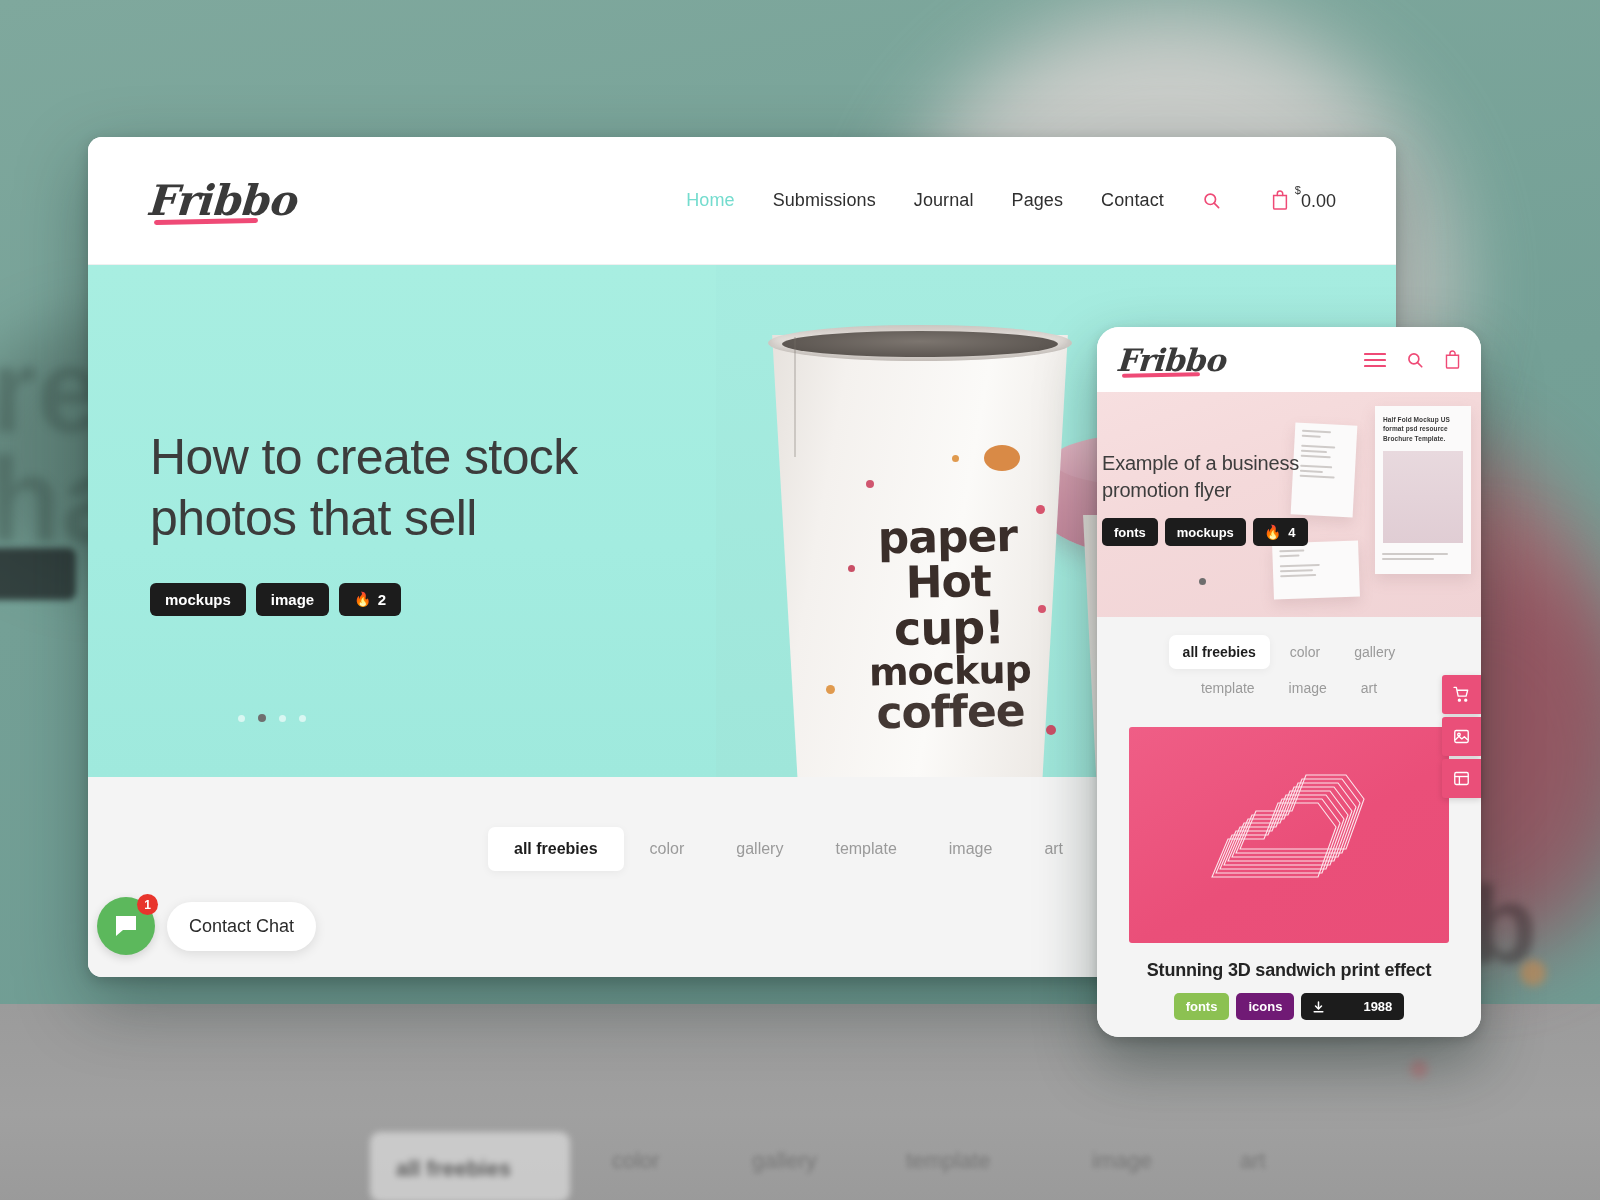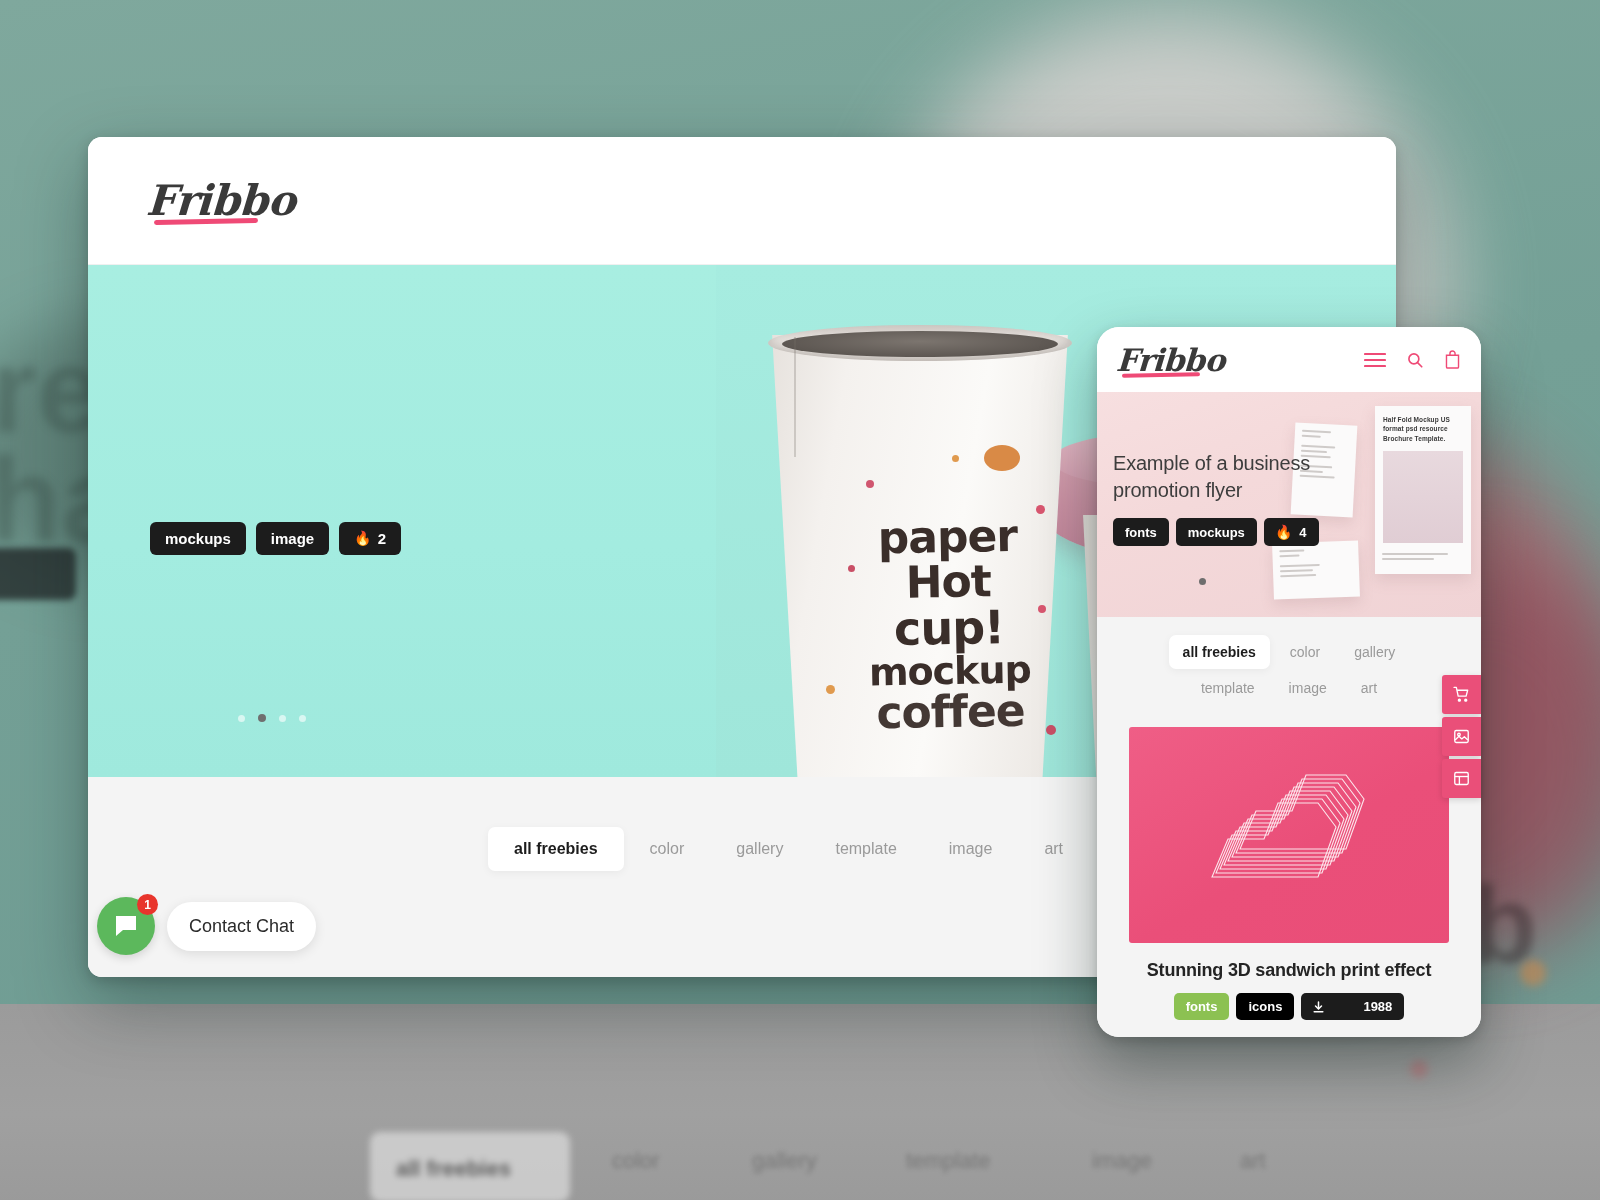--- a/index.html
+++ b/index.html
@@ -330,21 +330,21 @@
     display:block; height: 2px; background:#cfcbc9; margin-bottom: 3px; border-radius:1px;
   }
   .fc3 .fc-title {
     font-size: 6.5px; font-weight: 700; color: #3a3a3a;
     padding: 9px 8px 0 8px; line-height: 1.45; letter-spacing:.1px;
   }
   .fc3-img {
     margin: 8px 8px 0 8px; height: 92px;
     background: linear-gradient(180deg,#e8d9de 0%, #e0cdd4 100%);
   }
-  .mb-hero-copy { position: absolute; left: 16px; top: 58px; z-index: 3; }
+  .mb-hero-copy { position: absolute; left: 5px; top: 58px; z-index: 3; }
   .mb-hero-title {
     font-size: 20px; line-height: 1.35; color: #3d3d3d; max-width: 210px;
     letter-spacing: -.2px;
   }
   .mb-hero-tags { display:flex; gap: 7px; margin-top: 14px; }
   .mb-hero-tags .tag { font-size: 13px; padding: 6px 12px; border-radius: 5px; }
   .mb-dot {
     position:absolute; left: 102px; top: 186px;
     width: 7px; height: 7px; border-radius: 50%; background: #6e6e6e; z-index: 4;
   }
@@ -367,21 +367,21 @@
     margin-top: 17px; text-align:center;
     font-size: 18px; font-weight: 700; color: #242424; letter-spacing:-.2px;
   }
   .mb-card-tags { display:flex; justify-content:center; gap: 7px; margin-top: 12px; }
   .ctag {
     display:inline-flex; align-items:center; gap:5px;
     font-size: 13px; font-weight: 700; color:#fff;
     padding: 6px 12px; border-radius: 5px; cursor:pointer;
   }
   .ctag.green { background: #8cc152; }
-  .ctag.purple { background: #000000; }
+  .ctag.purple { background: #701a75; }
   .ctag.dark { background: #1c1c1c; gap: 39px; }
 
   
   .side-tabs {
     position: absolute; left: 1442px; top: 675px;
     display: flex; flex-direction: column; gap: 3px;
     z-index: 9;
   }
   .side-tab {
     width: 39px; height: 39px;
@@ -422,20 +422,44 @@
   </div>
 
   <div class="desktop">
 
     <div class="dt-header">
       <div class="logo-wrap">
         <div class="logo-text">Fribbo</div>
         <div class="logo-underline"></div>
       </div>
 
+      <nav class="dt-nav">
+        <a class="nav-link active">Home</a>
+        <a class="nav-link">Submissions</a>
+        <a class="nav-link">Journal</a>
+        <a class="nav-link">Pages</a>
+        <a class="nav-link">Contact</a>
+
+        <span class="nav-icon-btn">
+          <svg width="19" height="19" viewBox="0 0 24 24" fill="none" stroke="#ef4a76" stroke-width="2.1">
+            <circle cx="10.5" cy="10.5" r="6.6"></circle>
+              <line x1="15.4" y1="15.4" x2="21" y2="21" stroke-linecap="round"></line>
+          </svg>
+        </span>
+
+        <span class="cart-group">
+          <span>
+            <svg width="18" height="20" viewBox="0 0 24 26" fill="none" stroke="#ef4a76" stroke-width="2">
+              <path d="M3.5 7h17v16.5a1.6 1.6 0 0 1-1.6 1.6H5.1A1.6 1.6 0 0 1 3.5 23.5z"></path>
+              <path d="M8.4 7V4.6a3.6 3.6 0 0 1 7.2 0V7" stroke-linecap="round"></path>
+            </svg>
+          </span>
+          <span class="cart-amount"><sup>$</sup><span>0.00</span></span>
+        </span>
+      </nav>
     </div>
 
     <div class="dt-hero">
       <div class="hero-photo">
         <div class="cup-shadow-bg"></div>
         <div class="cup-lid"></div>
         <div class="cup-lid-top"></div>
         <div class="cup2-body"></div>
         <div class="cup-body"></div>
         <div class="cup-rim"></div>
@@ -452,20 +476,21 @@
         <div class="cup-text">
           <div class="l1">paper</div>
           <div class="l2">Hot</div>
           <div class="l3">cup!</div>
           <div class="l4">mockup</div>
           <div class="l5">coffee</div>
         </div>
       </div>
 
       <div class="hero-copy">
+        <h1 class="hero-title">How to create stock photos that sell</h1>
         <div class="hero-tags">
           <span class="tag">mockups</span>
           <span class="tag">image</span>
           <span class="tag">
             <span class="flame">🔥</span>
             <span>2</span>
           </span>
         </div>
       </div>
 

